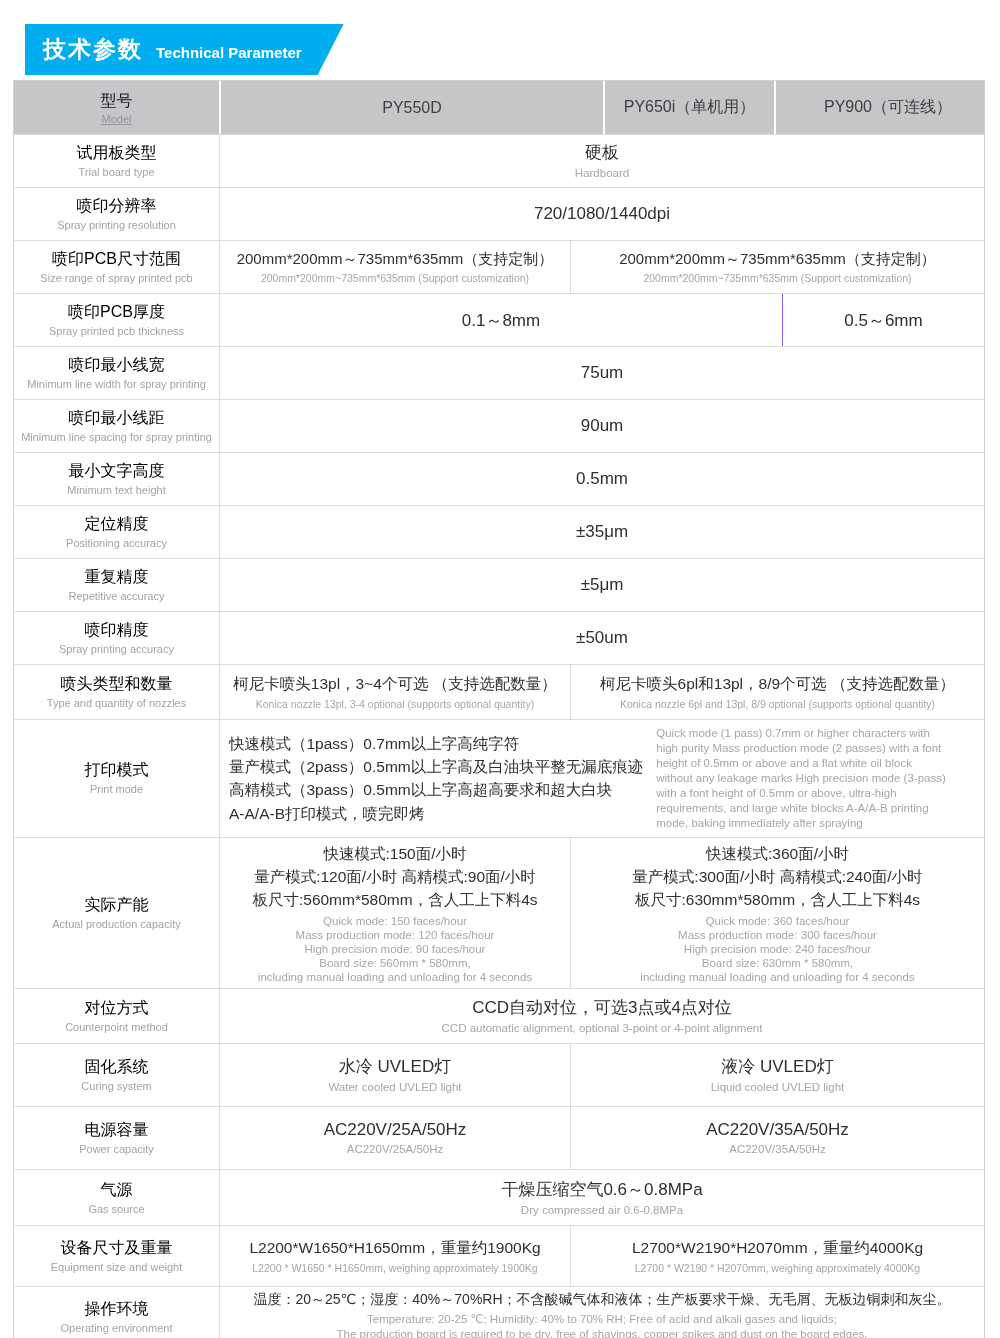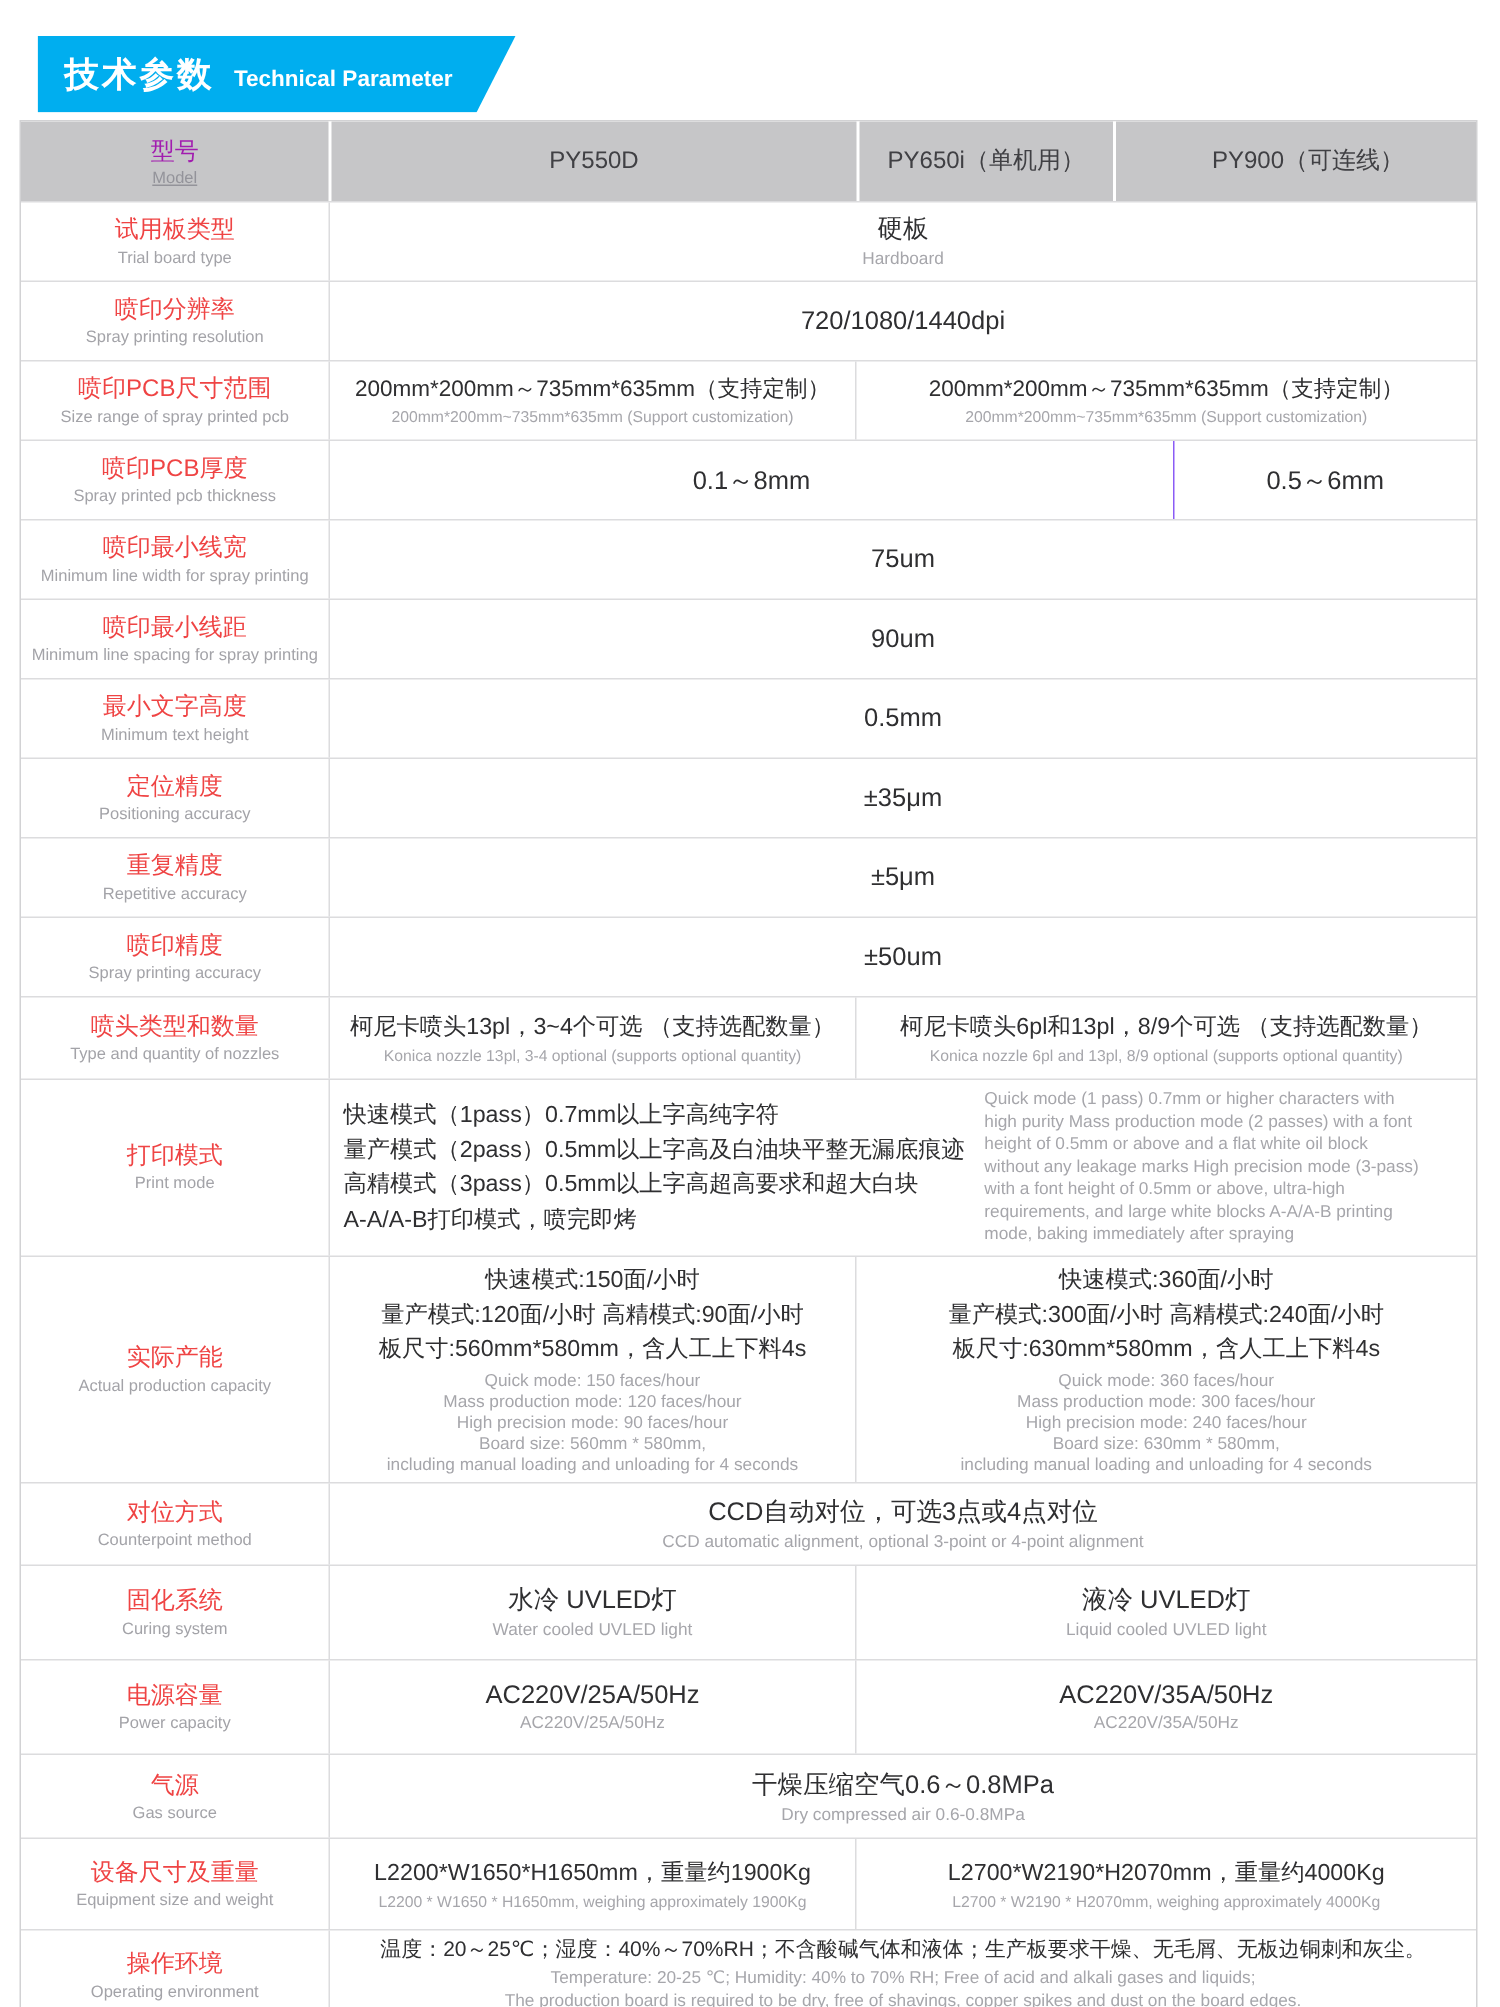--- a/index.html
+++ b/index.html
@@ -22,34 +22,34 @@
     position:absolute;left:13px;top:80px;width:972px;
     border:1px solid #d2d2d4;box-sizing:border-box;background:#fff;
   }
   .thead{display:flex;background:#fff;}
   .th{
     background:#c6c6c8;min-height:53px;display:flex;flex-direction:column;
     justify-content:center;align-items:center;box-sizing:border-box;
   }
   .th + .th{margin-left:2px;}
   .th-label{width:205px;}
-  .th-c1{width:350px;}
+  .th-c1{width:382px;}
   .th-c2{width:169px;}
   .th-c3{flex:1;padding-left:16px;}
-  .th-cn{font-size:16px;color:#a21caf;font-family:Liberation Serif, serif;}
+  .th-cn{font-size:16px;color:#0f172a;font-family:Liberation Serif, serif;}
   .th-sub{font-size:11px;color:#93939a;margin-top:1px;text-decoration:underline;}
   .col-head{font-size:16px;color:#404044;}
   
   .row{display:flex;border-top:1px solid #dcdcde;align-items:stretch;}
   .cell{
     display:flex;flex-direction:column;justify-content:center;align-items:center;
     text-align:center;box-sizing:border-box;padding:4px 5px;
   }
   .label{width:206px;border-right:1px solid #dcdcde;}
-  .label-cn{font-size:16px;color:#ef4444;}
+  .label-cn{font-size:16px;color:#000000;}
   .label-en{font-size:11px;color:#a3a3a8;margin-top:2px;line-height:1.15;}
   .vals{flex:1;display:flex;align-items:stretch;}
   .val.full{flex:1;}
   .val.c1{width:350px;}
   .val.c23{flex:1;border-left:1px solid #dcdcde;}
   .val.c12{width:562px;}
   .val.c3{flex:1;border-left:1px solid #8b5cf6;}
   .v-cn{font-size:17px;color:#2f2f31;}
   .v-cn.md{font-size:15.5px;}
   .v-cn.sm{font-size:15px;}

